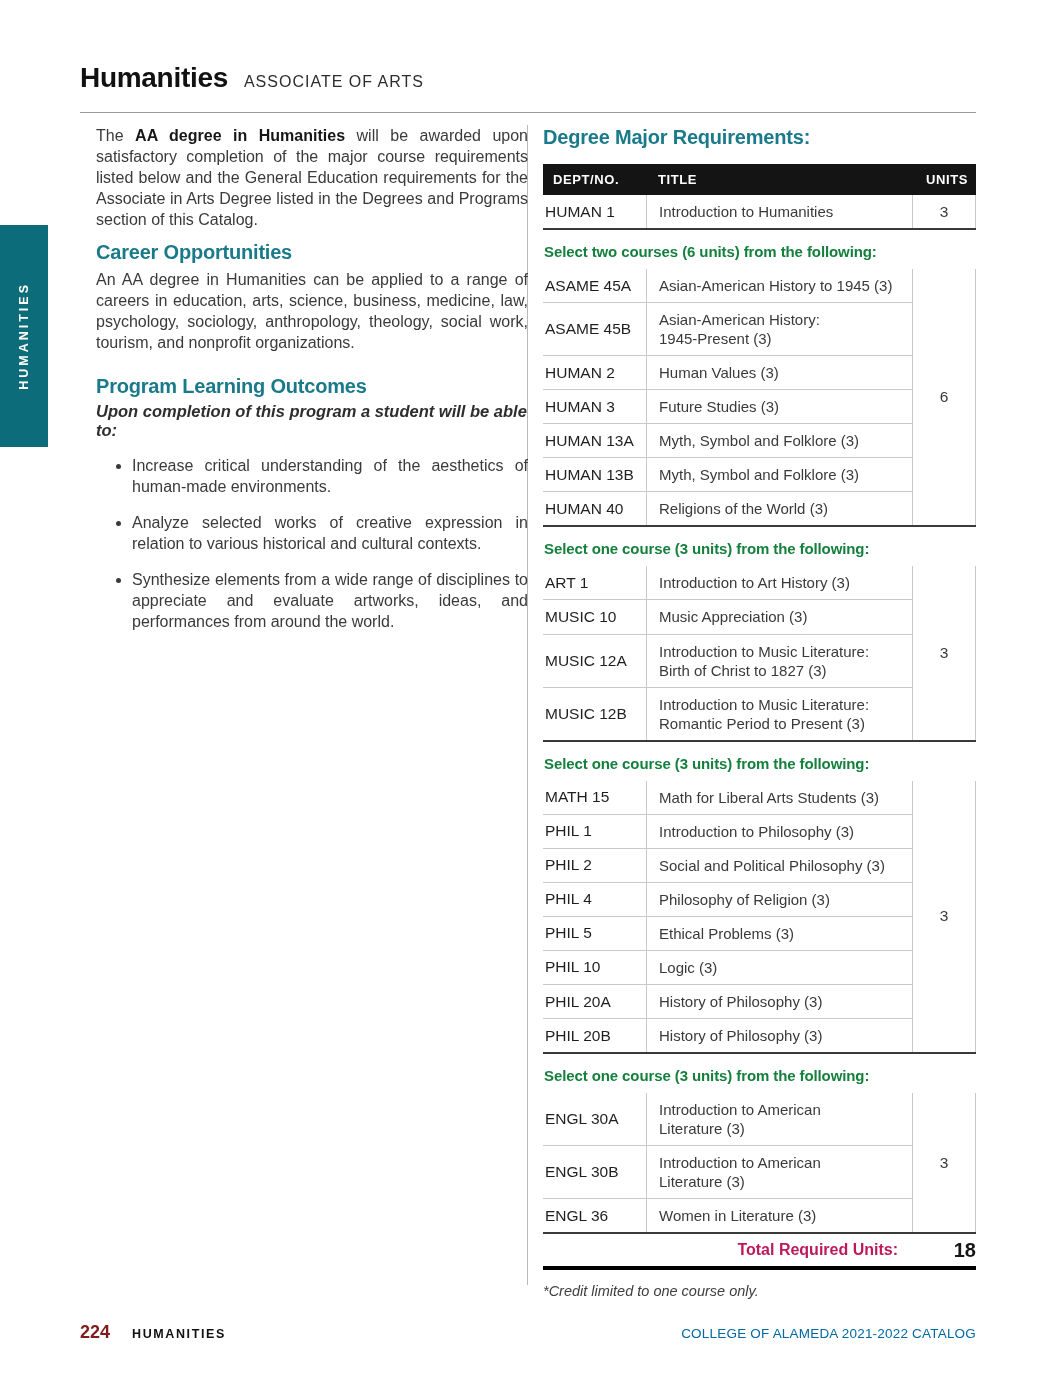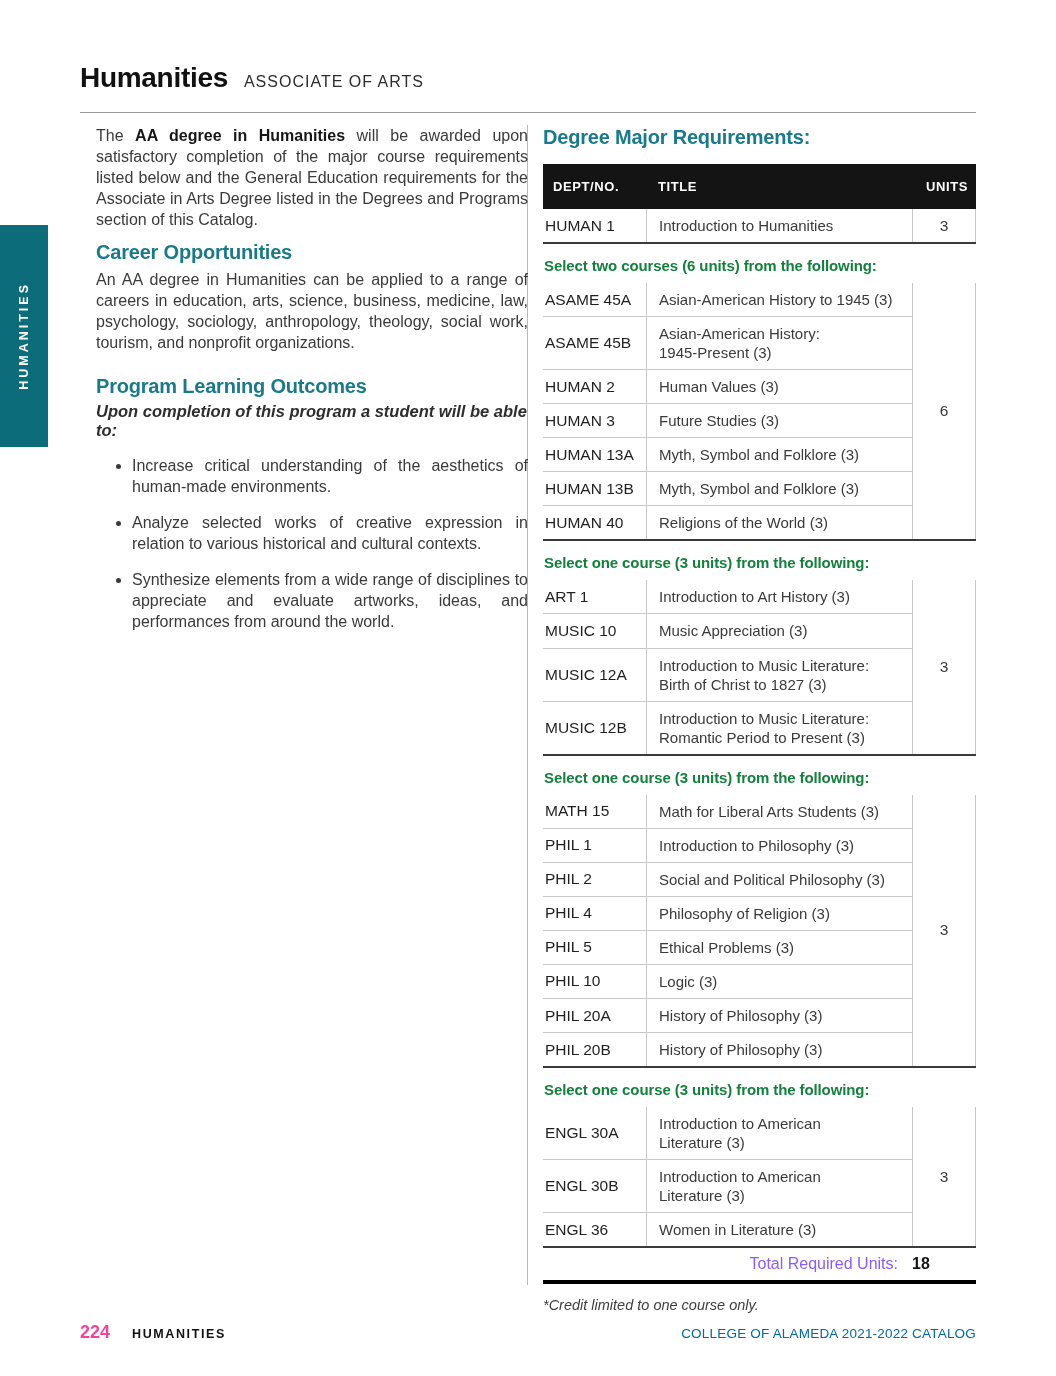--- a/index.html
+++ b/index.html
@@ -50,44 +50,44 @@
   .career-heading{margin-top:10px;}
   .career-body{margin-top:6px;font-size:16px;line-height:1.31;text-align:justify;}
   .outcomes-heading{margin-top:21px;}
   .outcomes-lead{margin-top:4px;font-size:16.5px;font-style:italic;font-weight:600;color:#2e2e2e;}
   .outcomes-list{margin-top:15px;padding-left:36px;}
   .outcomes-list li{font-size:16px;line-height:1.32;margin-bottom:15px;text-align:justify;}
 
   
   .req-heading{font-size:20px;margin-bottom:15px;}
   .table-head{
-    display:flex;background:var(--bar);color:#fff;height:45px;align-items:center;
+    display:flex;background:var(--bar);color:#fff;height:31px;align-items:center;
     font-size:13px;font-weight:bold;letter-spacing:0.6px;
   }
   .table-head .th-dept{width:103px;padding-left:10px;}
   .table-head .th-title{flex:1;padding-left:12px;}
   .table-head .th-units{width:72px;padding-right:8px;text-align:right;}
 
   .section-intro{font-size:15px;font-weight:bold;color:#15803d;padding:13px 0 9px 1px;letter-spacing:-0.1px;}
   .section-body{display:flex;border-bottom:2px solid var(--line-dark);}
   .section-rows{flex:1;display:flex;flex-direction:column;}
   .table-row{display:flex;align-items:center;}
   .table-row + .table-row{border-top:1px solid var(--line-light);}
   .course-dept{width:103px;padding:7px 4px 7px 2px;font-size:15.5px;color:var(--ink);align-self:center;}
   .course-title{flex:1;border-left:1px solid var(--line-light);padding:7px 8px 7px 12px;font-size:15px;line-height:1.27;white-space:pre-line;color:var(--body);}
   .units-cell{width:64px;border-left:1px solid var(--line-light);border-right:1px solid var(--line-light);display:flex;align-items:center;justify-content:center;font-size:15.5px;color:var(--body);}
 
   .total-row{display:flex;align-items:center;border-bottom:4px solid #000;height:36px;}
-  .total-label{flex:1;text-align:right;font-size:16px;font-weight:normal;color:#8b5cf6;padding-right:14px;}
-  .total-value{width:64px;text-align:left;font-size:16px;font-weight:bold;color:#161616;}
+  .total-label{flex:1;text-align:right;font-size:16px;font-weight:bold;color:#be185d;padding-right:14px;}
+  .total-value{width:64px;text-align:right;font-size:20px;font-weight:bold;color:#161616;}
   .footnote{margin-top:13px;font-size:14.5px;font-style:italic;color:#3e3e3e;}
 
   
   .page-footer{position:absolute;left:80px;top:1322px;width:896px;display:flex;align-items:baseline;}
-  .footer-page-number{font-size:18px;font-weight:bold;color:#ec4899;}
+  .footer-page-number{font-size:18px;font-weight:bold;color:#7f1d1d;}
   .footer-left-label{font-size:12.5px;font-weight:bold;letter-spacing:1.6px;color:#111;margin-left:22px;}
   .footer-right{margin-left:auto;font-size:13.5px;font-weight:normal;letter-spacing:0.2px;color:#0369a1;}
 </style>
 </head>
 <body>
 
 <div class="page-header">
   <span class="page-title">Humanities</span>
   <span class="page-subtitle">ASSOCIATE OF ARTS</span>
 </div>

